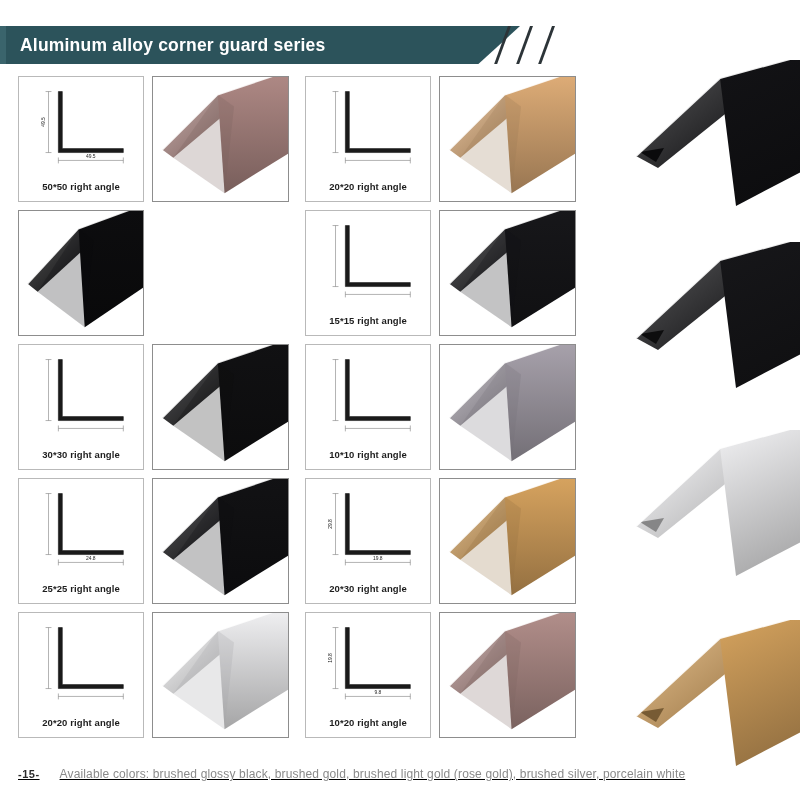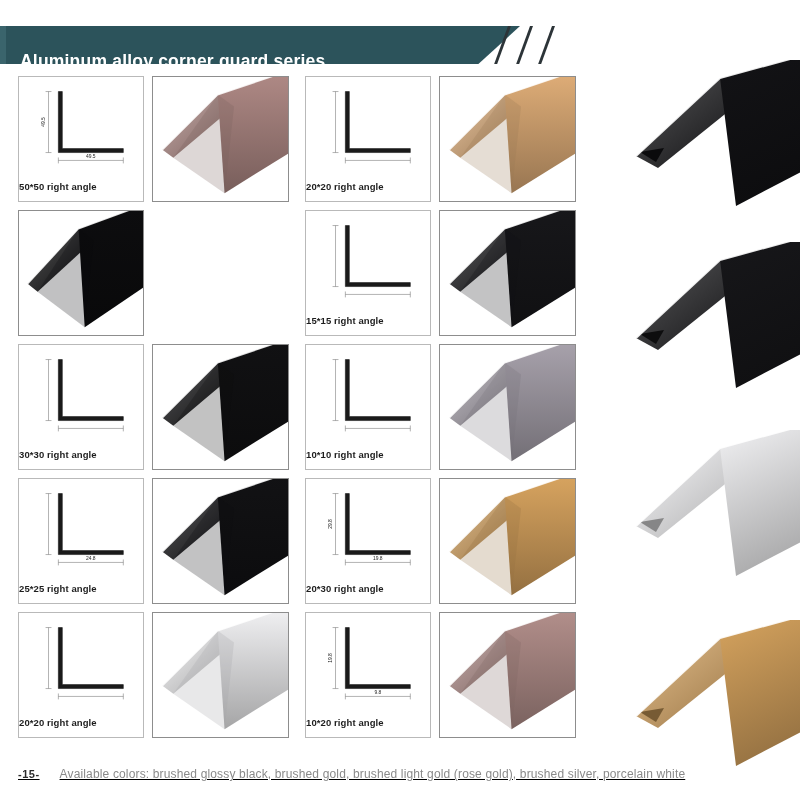--- a/index.html
+++ b/index.html
@@ -13,21 +13,21 @@
   .header{position:absolute;left:0;top:26px;height:38px;width:520px;}
   .banner-shape{
     position:absolute;left:0;top:0;height:38px;width:520px;
     background:#2c535b;
     clip-path:polygon(0 0, 100% 0, 92% 100%, 0 100%);
   }
   .banner-left-edge{
     position:absolute;left:0;top:0;width:6px;height:38px;background:#3a646c;
   }
   .banner-title{
-    position:absolute;left:20px;top:16px;height:38px;line-height:38px;
+    position:absolute;left:20px;top:0;height:38px;line-height:38px;
     color:#ffffff;font-size:17.5px;font-weight:bold;letter-spacing:.2px;
     white-space:nowrap;
   }
   .slashes{position:absolute;left:498px;top:26px;width:90px;height:38px;}
   .slash{
     position:absolute;top:0;width:3px;height:38px;background:#2c3438;
     transform:skewX(-20deg);transform-origin:top left;
   }
   .slash.s1{left:10px}
   .slash.s2{left:32px}
@@ -43,21 +43,21 @@
   .cell{
     border:1px solid #b9b9b9;background:#fff;box-sizing:border-box;
     height:126px;position:relative;overflow:hidden;
   }
   .cell.photo{border-color:#8d8d8d;}
 
   
   .draw{position:absolute;left:0;top:0;right:0;bottom:0;}
   .draw svg{display:block;width:100%;height:96px;}
   .caption{
-    position:absolute;left:0;right:0;bottom:9px;text-align:left;
+    position:absolute;left:0;right:0;bottom:9px;text-align:center;
     font-size:9.5px;color:#1d1d1d;font-weight:bold;letter-spacing:.1px;
   }
 
   
   .prod{position:absolute;left:0;top:0;width:100%;height:100%;background:#fff;}
   .prod svg{display:block;width:100%;height:100%;}
 
   
   .hero-col{position:absolute;left:616px;top:60px;width:184px;height:720px;}
   .hero{position:absolute;left:0;width:200px;height:160px;overflow:hidden;}

